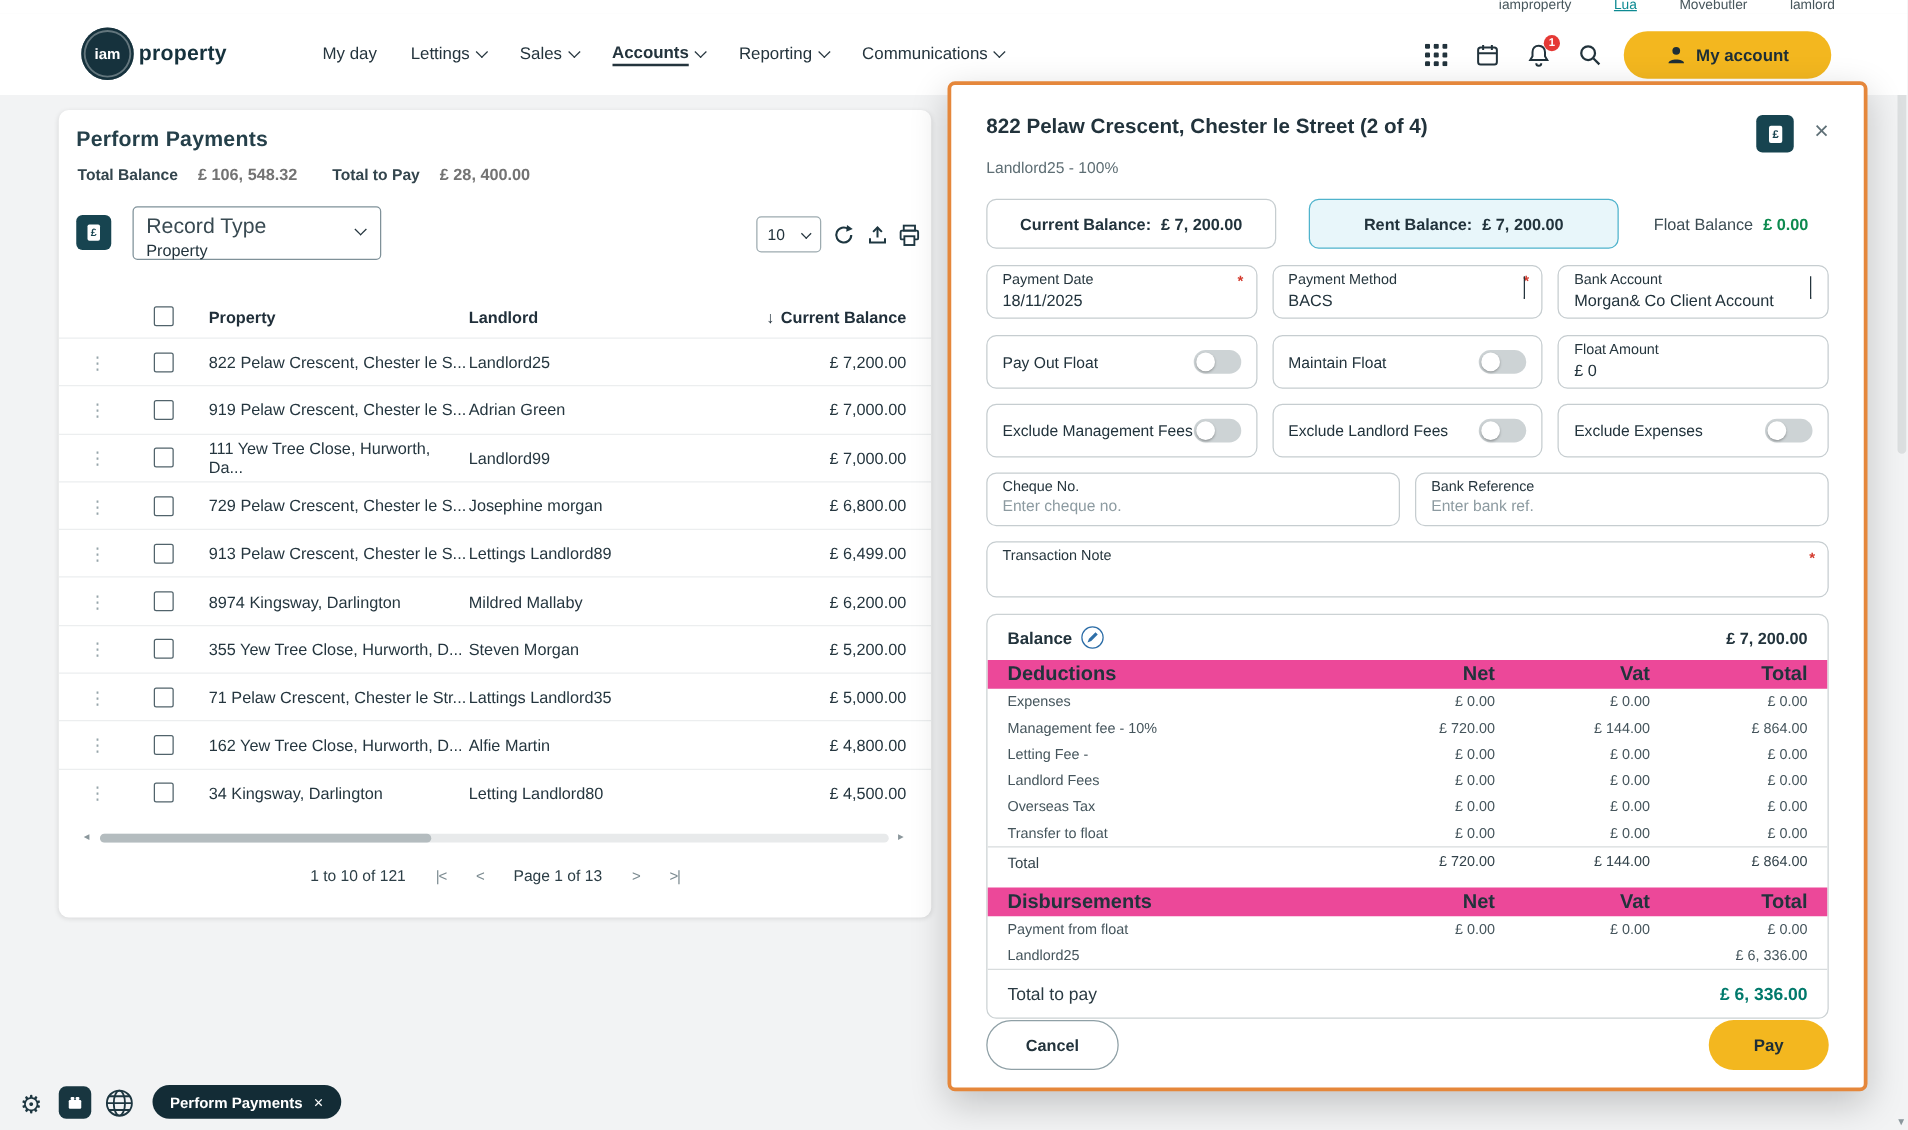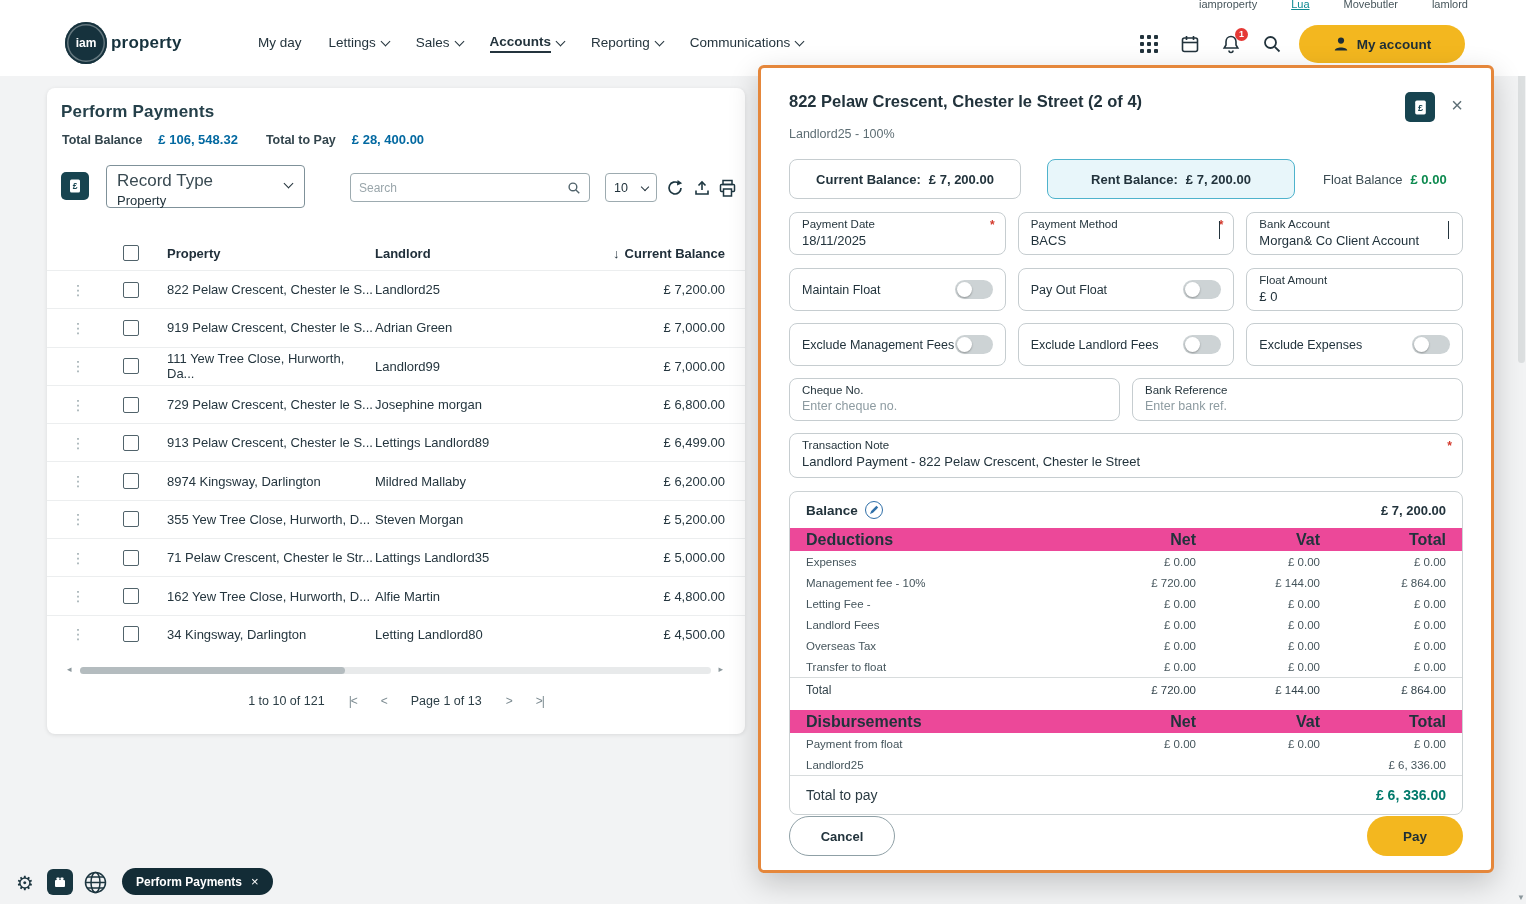--- a/index.html
+++ b/index.html
@@ -25,21 +25,21 @@
   .abicon { position:relative; width:22px; height:22px; display:flex; align-items:center; justify-content:center; cursor:pointer; }
   .badge { position:absolute; top:-5px; right:-6px; min-width:13px; height:13px; border-radius:7px; background:#e53935; color:#fff; font-size:9px; font-weight:bold; display:flex; align-items:center; justify-content:center; padding:0 2px; }
   .myaccount { position:absolute; left:1299px; top:14px; width:166px; height:38px; border-radius:19px; background:#F3B71F; display:flex; align-items:center; justify-content:center; gap:8px; cursor:pointer; }
   .myaccount span { font-size:13.5px; font-weight:bold; color:#1d2e37; }
 
   
   .card { position:absolute; left:47px; top:88px; width:698px; height:646px; background:#fff; border-radius:8px; box-shadow:0 1px 4px rgba(0,0,0,.10); }
   .card-title { position:absolute; left:14px; top:14px; font-size:17px; font-weight:bold; color:#25404a; letter-spacing:.2px; }
   .totals { position:absolute; left:15px; top:44px; display:flex; align-items:center; }
   .tot-label { font-size:12.5px; font-weight:bold; color:#33454d; }
-  .tot-value { font-size:13px; font-weight:bold; color:#0369a1; margin-left:16px; }
+  .tot-value { font-size:13px; font-weight:bold; color:#737373; margin-left:16px; }
   .tot-label.second { margin-left:28px; }
 
   .sqicon { background:#174450; border-radius:5px; display:flex; align-items:center; justify-content:center; }
   .doc28 { position:absolute; left:14px; top:84px; width:28px; height:28px; }
 
   .recordtype { position:absolute; left:59px; top:77px; width:199px; height:43px; border:1px solid #7f9199; border-radius:4px; padding:5px 10px; cursor:pointer; }
   .recordtype .f-label { font-size:17px; color:#394a52; }
   .recordtype .f-value { font-size:13px; color:#22333c; margin-top:2px; }
   .recordtype .chev { position:absolute; right:12px; top:18px; }
 
@@ -245,27 +245,20 @@
         <text x="8" y="11" font-size="8.5" font-weight="bold" fill="#174450" text-anchor="middle" font-family="Liberation Sans, sans-serif">£</text>
       </svg>
   </div>
 
   <div class="recordtype">
     <div class="f-label">Record Type</div>
     <div class="f-value">Property</div>
     <span class="chev"></span>
   </div>
 
-  <div class="searchbox">
-    <input placeholder="Search" style="">
-    <svg width="14" height="14" viewBox="0 0 20 20" fill="none" stroke="#51636b" stroke-width="2">
-        <circle cx="8.5" cy="8.5" r="5.5"></circle>
-        <line x1="12.8" y1="12.8" x2="17.5" y2="17.5"></line>
-      </svg>
-  </div>
 
   <div class="pagesize">
     <span>10</span>
     <span class="chev"></span>
   </div>
 
   <div class="toolicon t-refresh">
     <svg width="18" height="18" viewBox="0 0 18 18">
         <path d="M15 9A6 6 0 1 1 12.6 4.2" fill="none" stroke="#1d3640" stroke-width="1.7"></path>
         <polygon points="11.6,1 16.2,4.2 11,6.4" fill="#1d3640"></polygon>
@@ -452,27 +445,27 @@
     </div>
     <div class="fieldbox">
       <div class="f-label">Bank Account</div>
       <div class="f-value">Morgan&amp; Co Client Account</div>
       <span class="f-caret"><span class="chev"></span></span>
     </div>
   </div>
 
   <div class="fgrid3">
     <div class="fieldbox togglebox">
-      <span class="t-label">Maintain Float</span>
+      <span class="t-label">Pay Out Float</span>
       <span class="toggle">
           <span class="knob"></span>
         </span>
     </div>
     <div class="fieldbox togglebox">
-      <span class="t-label">Pay Out Float</span>
+      <span class="t-label">Maintain Float</span>
       <span class="toggle">
           <span class="knob"></span>
         </span>
     </div>
     <div class="fieldbox">
       <div class="f-label">Float Amount</div>
       <div class="f-value">£ 0</div>
     </div>
   </div>
 
@@ -504,21 +497,20 @@
     </div>
     <div class="fieldbox">
       <div class="f-label">Bank Reference</div>
       <input placeholder="Enter bank ref." style="">
     </div>
   </div>
 
   <div class="fieldbox notebox">
     <span class="req">*</span>
     <div class="f-label">Transaction Note</div>
-    <div class="f-value">Landlord Payment - 822 Pelaw Crescent, Chester le Street</div>
   </div>
 
   <div class="balbox">
     <div class="bal-head">
       <span class="bal-title">Balance</span>
       <span class="edit-ic">
         <svg width="10" height="10" viewBox="0 0 10 10">
             <path d="M1 9 L2.2 6 L7.4 0.8 L9.2 2.6 L4 7.8 Z" fill="#2f6fa8"></path>
           </svg>
       </span>

